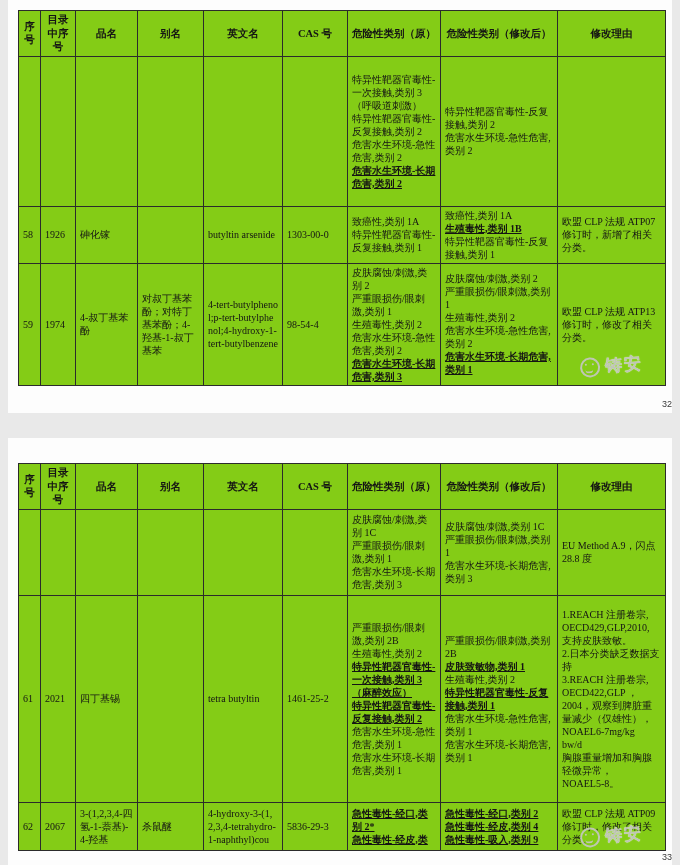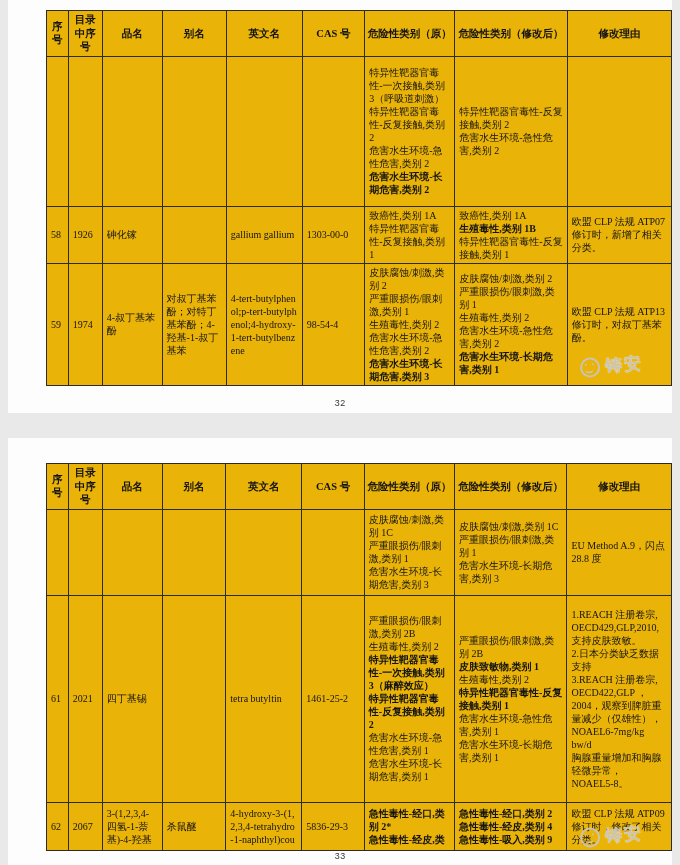--- a/index.html
+++ b/index.html
@@ -14,48 +14,47 @@
   .page{
     position:absolute;left:8px;width:664px;
     background:#fdfdfd;
   }
   #page1{top:0;height:413px;}
   #page2{top:438px;height:427px;}
 
   table.rev{
     border-collapse:collapse;table-layout:fixed;
     position:absolute;left:10px;
-    background:#eab308;
-    margin-left:28px;
+    background:#84cc16;
   }
   #page1 table.rev{top:10px;}
   #page2 table.rev{top:25px;}
 
   .rev th,.rev td{
     border:1px solid #2b2b2b;
     padding:2px 4px;
     font-size:10px;
     line-height:13px;
     vertical-align:middle;
     word-break:break-all;
     overflow:hidden;
   }
   .rev th{
     font-size:10.5px;font-weight:bold;text-align:center;line-height:13.5px;
     padding:2px 2px;
   }
   .c{}
-  .b{font-weight:bold;}
+  .b{font-weight:bold;text-decoration:underline;}
   .reason{white-space:pre-line;}
   .clip{max-height:42px;overflow:hidden;}
 
   .pagenum{
     position:absolute;left:0;width:100%;
-    text-align:center;font-size:9px;color:#3a3a3a;
-    font-family:Liberation Mono, monospace;
+    text-align:right;font-size:9px;color:#3a3a3a;
+    font-family:Liberation Sans, sans-serif;
   }
   #page1 .pagenum{top:399px;}
   #page2 .pagenum{top:414px;}
 
   .wm{
     position:absolute;
     display:flex;align-items:center;
     transform:rotate(-4deg);
     opacity:.9;
     pointer-events:none;
@@ -130,21 +129,21 @@
             <div class="hz-item">特异性靶器官毒性-反复接触,类别 2</div>
             <div class="hz-item">危害水生环境-急性危害,类别 2</div>
           </td>
       <td class="reason"></td>
     </tr>
     <tr style="height:52px">
       <td class="c">58</td>
       <td class="c">1926</td>
       <td>砷化镓</td>
       <td></td>
-      <td>gallium gallium</td>
+      <td>butyltin arsenide</td>
       <td class="c">1303-00-0</td>
       <td class="hz">
             <div class="hz-item">致癌性,类别 1A</div>
             <div class="hz-item">特异性靶器官毒性-反复接触,类别 1</div>
           </td>
       <td class="hz">
             <div class="hz-item">致癌性,类别 1A</div>
             <div class="hz-item b">生殖毒性,类别 1B</div>
             <div class="hz-item">特异性靶器官毒性-反复接触,类别 1</div>
           </td>
@@ -164,21 +163,21 @@
             <div class="hz-item">危害水生环境-急性危害,类别 2</div>
             <div class="hz-item b">危害水生环境-长期危害,类别 3</div>
           </td>
       <td class="hz">
             <div class="hz-item">皮肤腐蚀/刺激,类别 2</div>
             <div class="hz-item">严重眼损伤/眼刺激,类别 1</div>
             <div class="hz-item">生殖毒性,类别 2</div>
             <div class="hz-item">危害水生环境-急性危害,类别 2</div>
             <div class="hz-item b">危害水生环境-长期危害,类别 1</div>
           </td>
-      <td class="reason">欧盟 CLP 法规 ATP13 修订时，对叔丁基苯酚。</td>
+      <td class="reason">欧盟 CLP 法规 ATP13 修订时，修改了相关分类。</td>
     </tr>
   </tbody>
     </table>
   <div class="pagenum">32</div>
   <div class="wm">
     <span class="wm-face"></span>
     <span class="wm-text">铸安</span>
   </div>
 </div>
 

